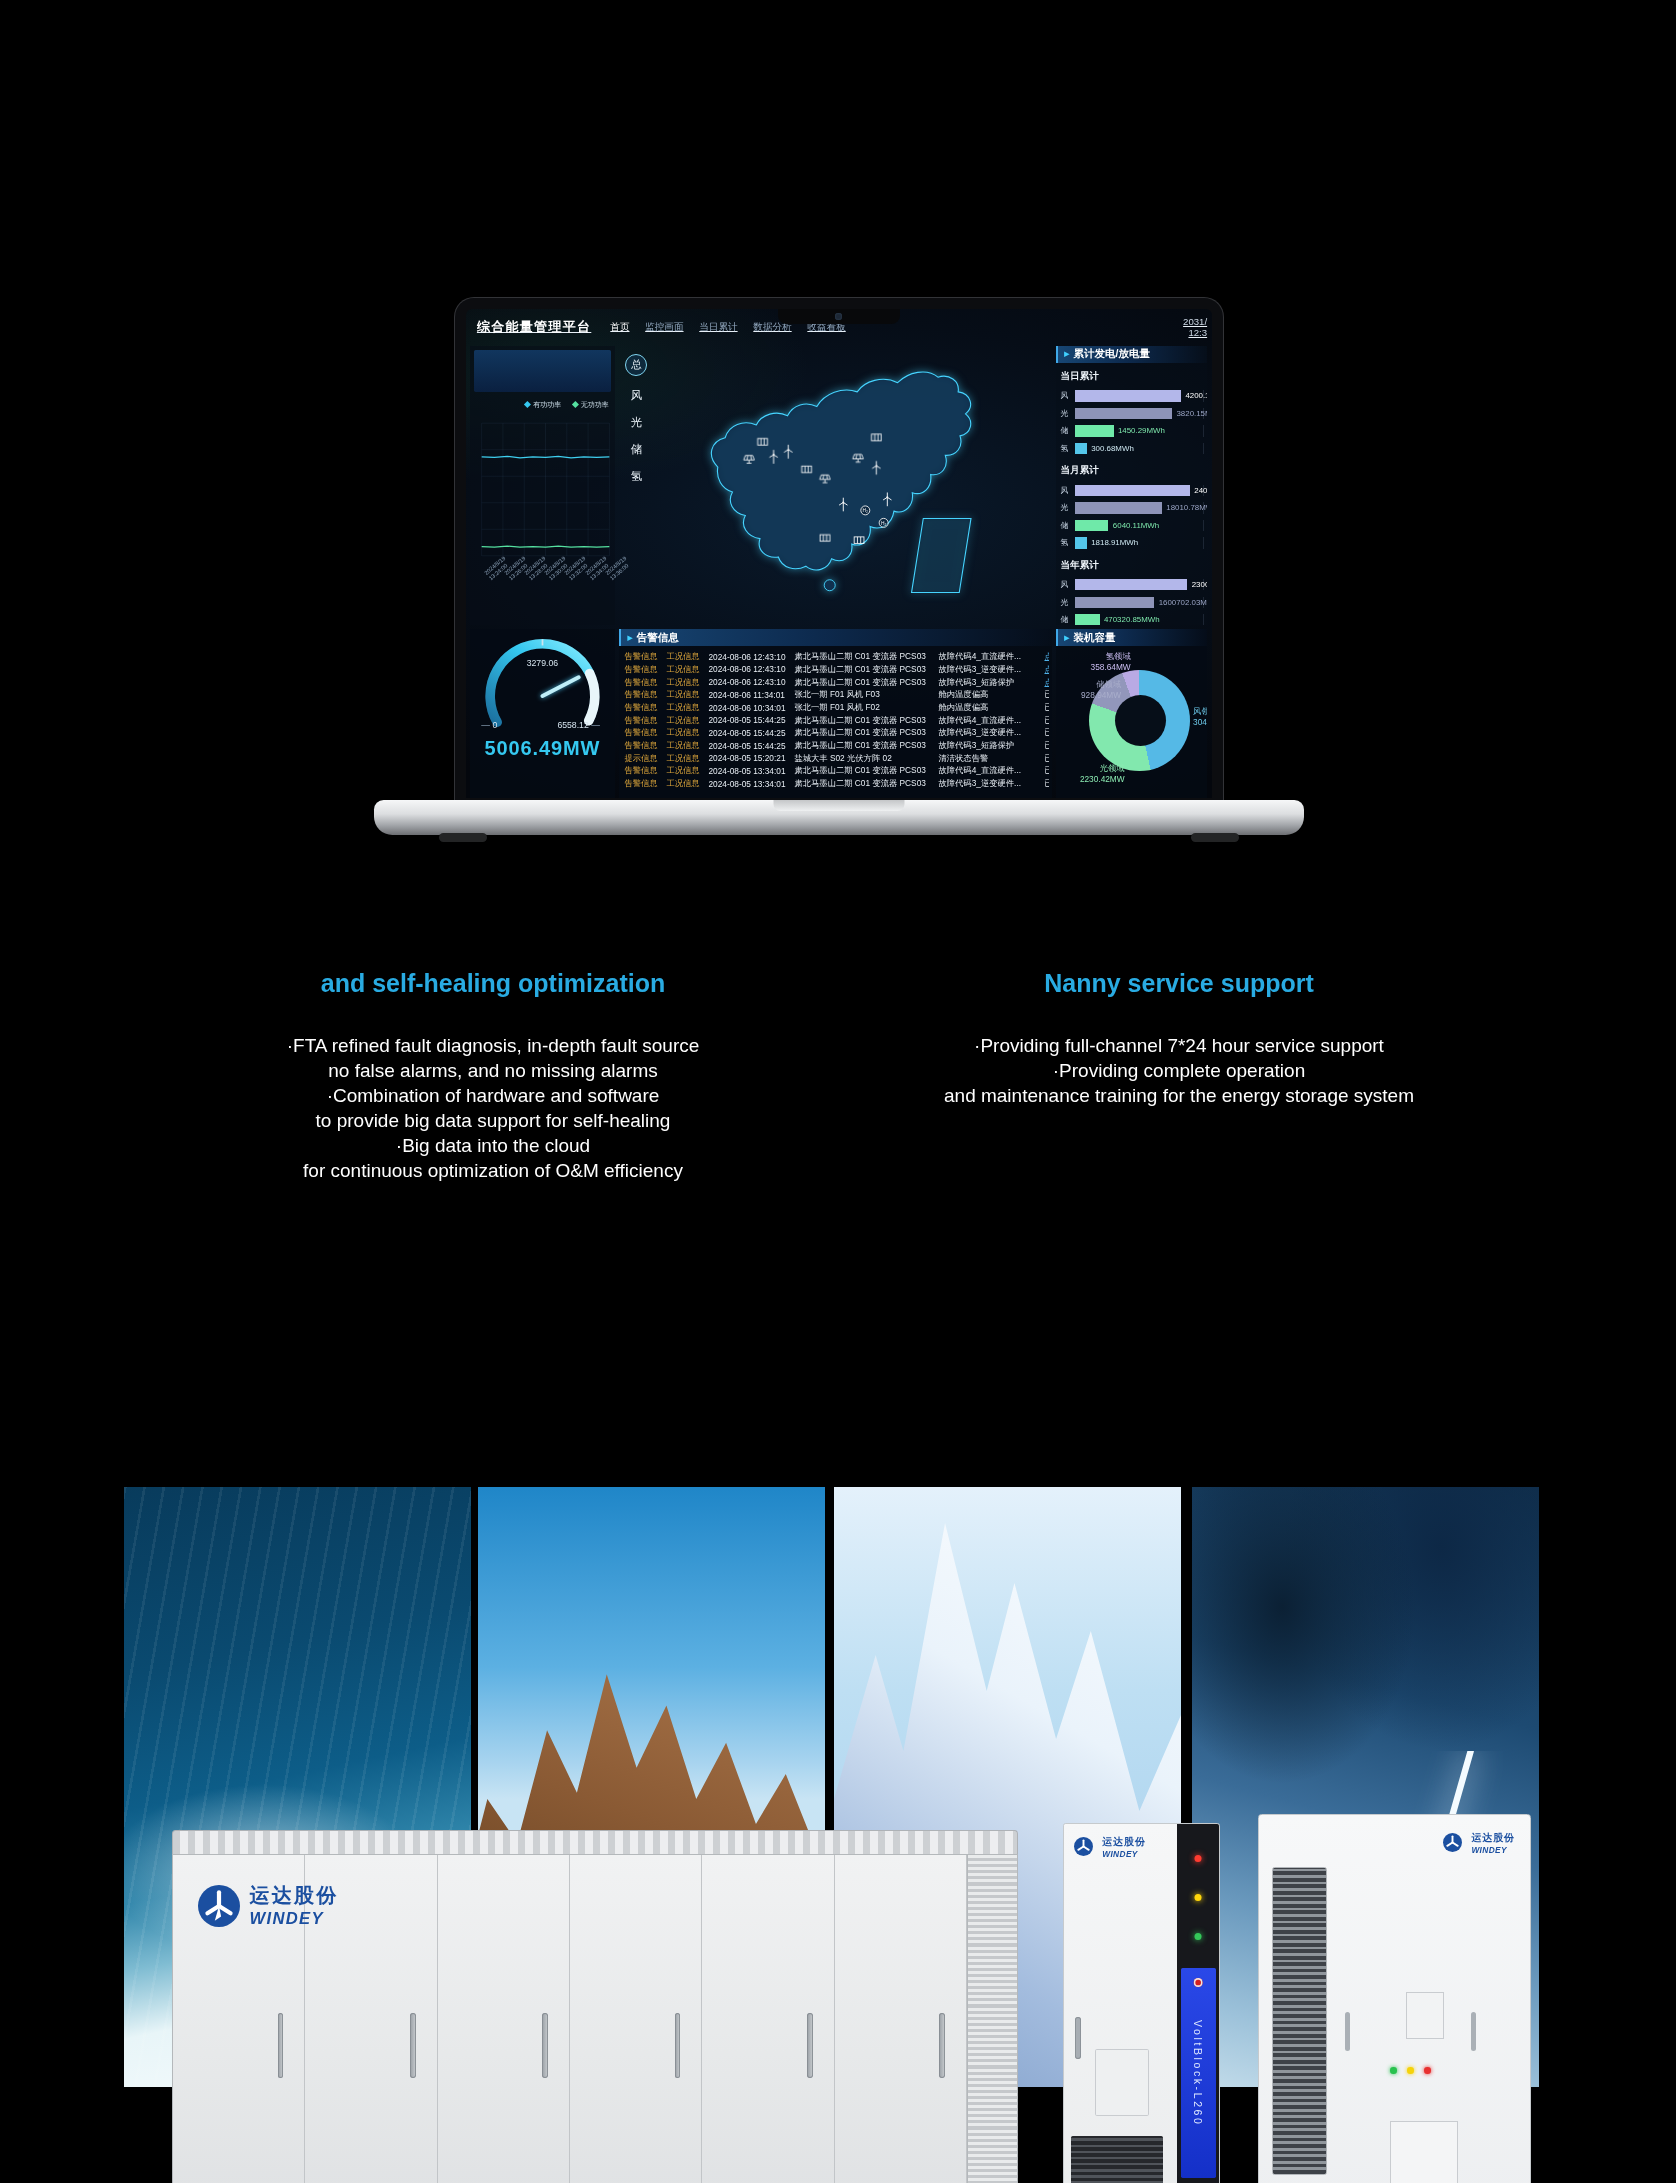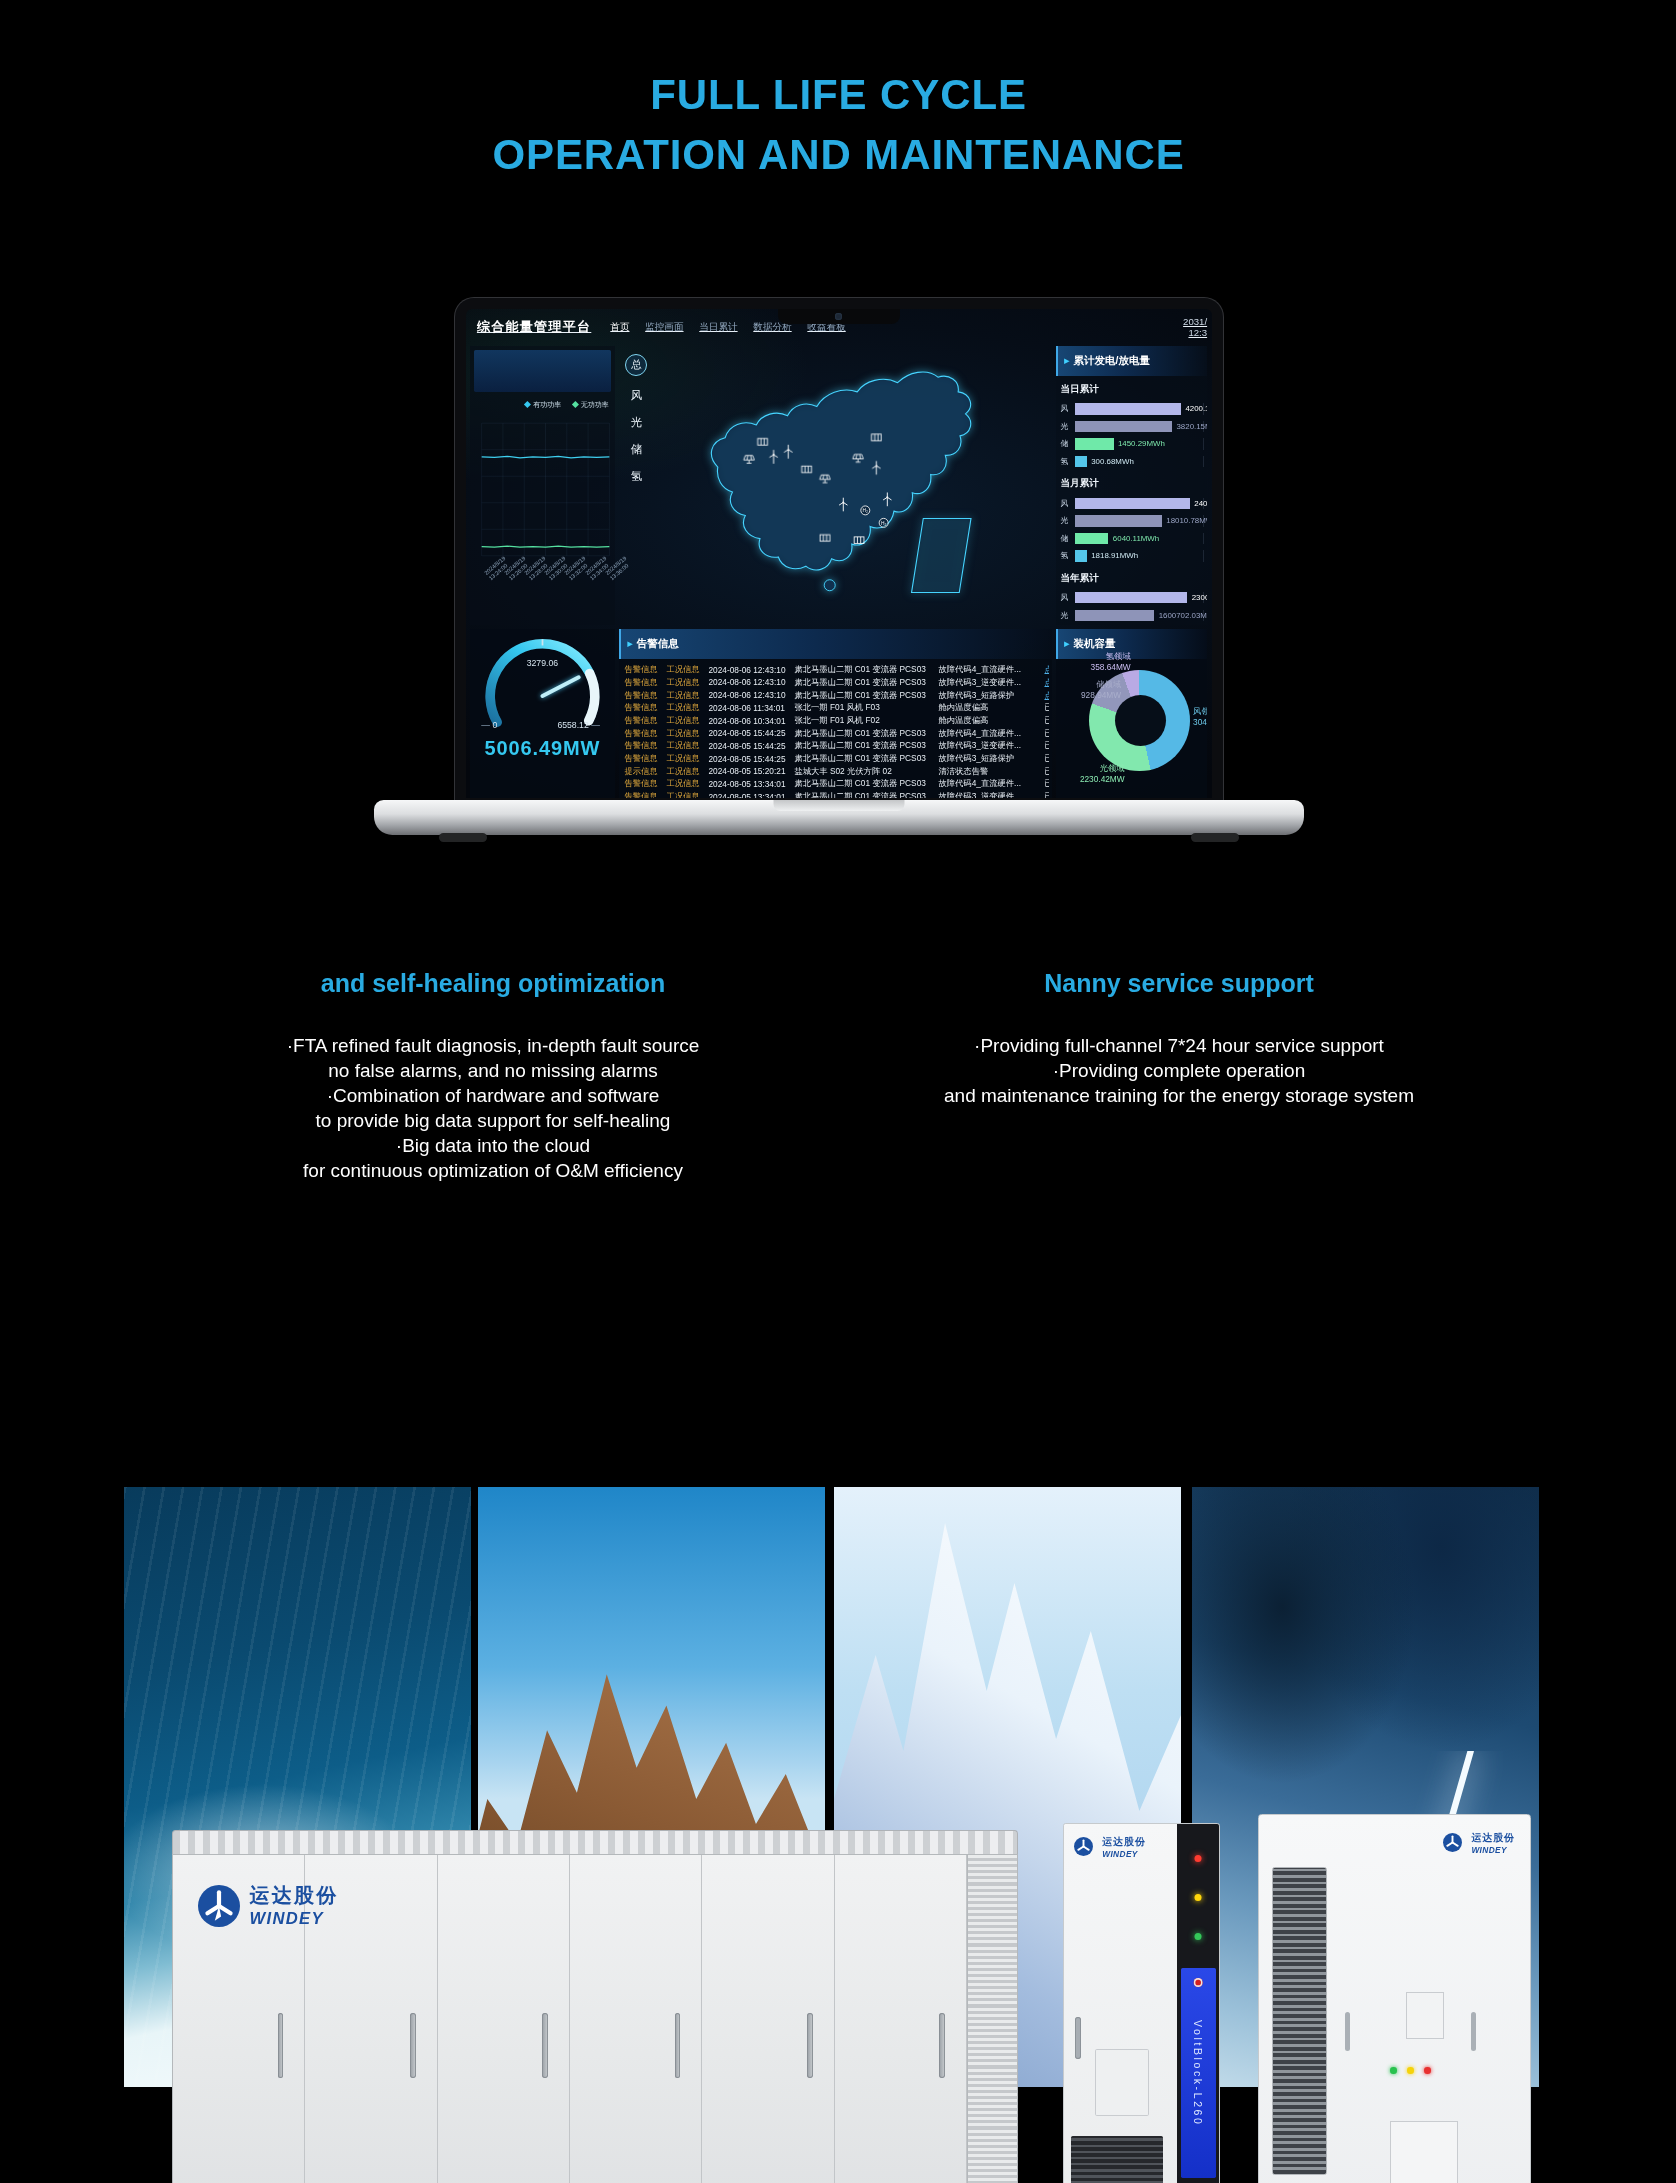--- a/index.html
+++ b/index.html
@@ -30,21 +30,21 @@
       radial-gradient(60% 40% at 10% 12%, rgba(46,120,84,.16), rgba(0,0,0,0) 60%),
       radial-gradient(85% 65% at 52% 42%, #0a1a2c 0%, #060d17 60%, #04070d 100%);
     display:grid;grid-template-columns:145px 1fr 151px;grid-template-rows:28px 1fr 175px;
     gap:4.4px;padding:4.4px;box-sizing:border-box;}
   .dash-header{grid-column:1/4;display:flex;align-items:center;gap:19px;padding:0 7px;text-decoration:underline;}
   .dash-title{font-size:13px;font-weight:bold;letter-spacing:1.3px;color:#fff;}
   .dash-nav{display:flex;gap:15.7px;font-size:9.6px;color:#93a9c0;}
   .nav-item.active{color:#fff;}
   .dash-date{margin-left:auto;margin-right:-7px;text-align:right;font-size:9.6px;line-height:11.8px;color:#cdd9e6;}
 
-  .panel-header{display:flex;align-items:center;gap:4.4px;height:30px;padding:0 6.1px;box-sizing:border-box;
+  .panel-header{display:flex;align-items:center;gap:4.4px;height:17px;padding:0 6.1px;box-sizing:border-box;
     background:linear-gradient(90deg,#174674 0%,#0d2a4e 45%,rgba(10,30,56,.12) 100%);
     border-left:2.6px solid #3fa8e8;color:#fff;font-size:10.5px;font-weight:bold;flex:none;}
   .ph-arrow{color:#3fd0ff;font-size:6.5px;}
 
   .dash-left-top{grid-column:1;grid-row:2;background:rgba(6,13,24,.6);padding:4.4px;box-sizing:border-box;}
   .stat-card{height:42px;border-radius:1.7px;background:linear-gradient(180deg,#11365e 0%,#0a2040 100%);}
   .legend{display:flex;justify-content:flex-end;gap:11.4px;margin:7.9px 1.7px 2.6px;font-size:7px;color:#cfe0ec;}
   .legend span.sw{display:inline-block;width:4.8px;height:4.8px;transform:rotate(45deg);margin-right:3.5px;}
   .linechart{width:100%;height:153px;display:block;}
   .xlabels{position:relative;height:52px;margin:2.6px 2.6px 0 7.9px;display:flex;justify-content:space-between;}
@@ -318,24 +318,20 @@
       </symbol>
 
       <linearGradient id="ggrad" x1="0" y1="1" x2="1" y2="0">
         <stop offset="0" stop-color="#1b6f9e"></stop>
           <stop offset="0.6" stop-color="#35c8f0"></stop>
           <stop offset="1" stop-color="#8ff0ff"></stop>
       </linearGradient>
     </defs>
   </svg>
 
-  <div class="big-title" id="title-om">
-    <div>FULL LIFE CYCLE</div>
-    <div>OPERATION AND MAINTENANCE</div>
-  </div>
 
   <div class="laptop">
     <div class="screen">
       <div class="dash">
         <div class="dash-header">
           <span class="dash-title">综合能量管理平台</span>
           <div class="dash-nav" id="dash-nav">
               <div class="nav-item active">首页</div>
               <div class="nav-item">监控画面</div>
               <div class="nav-item">当日累计</div>

